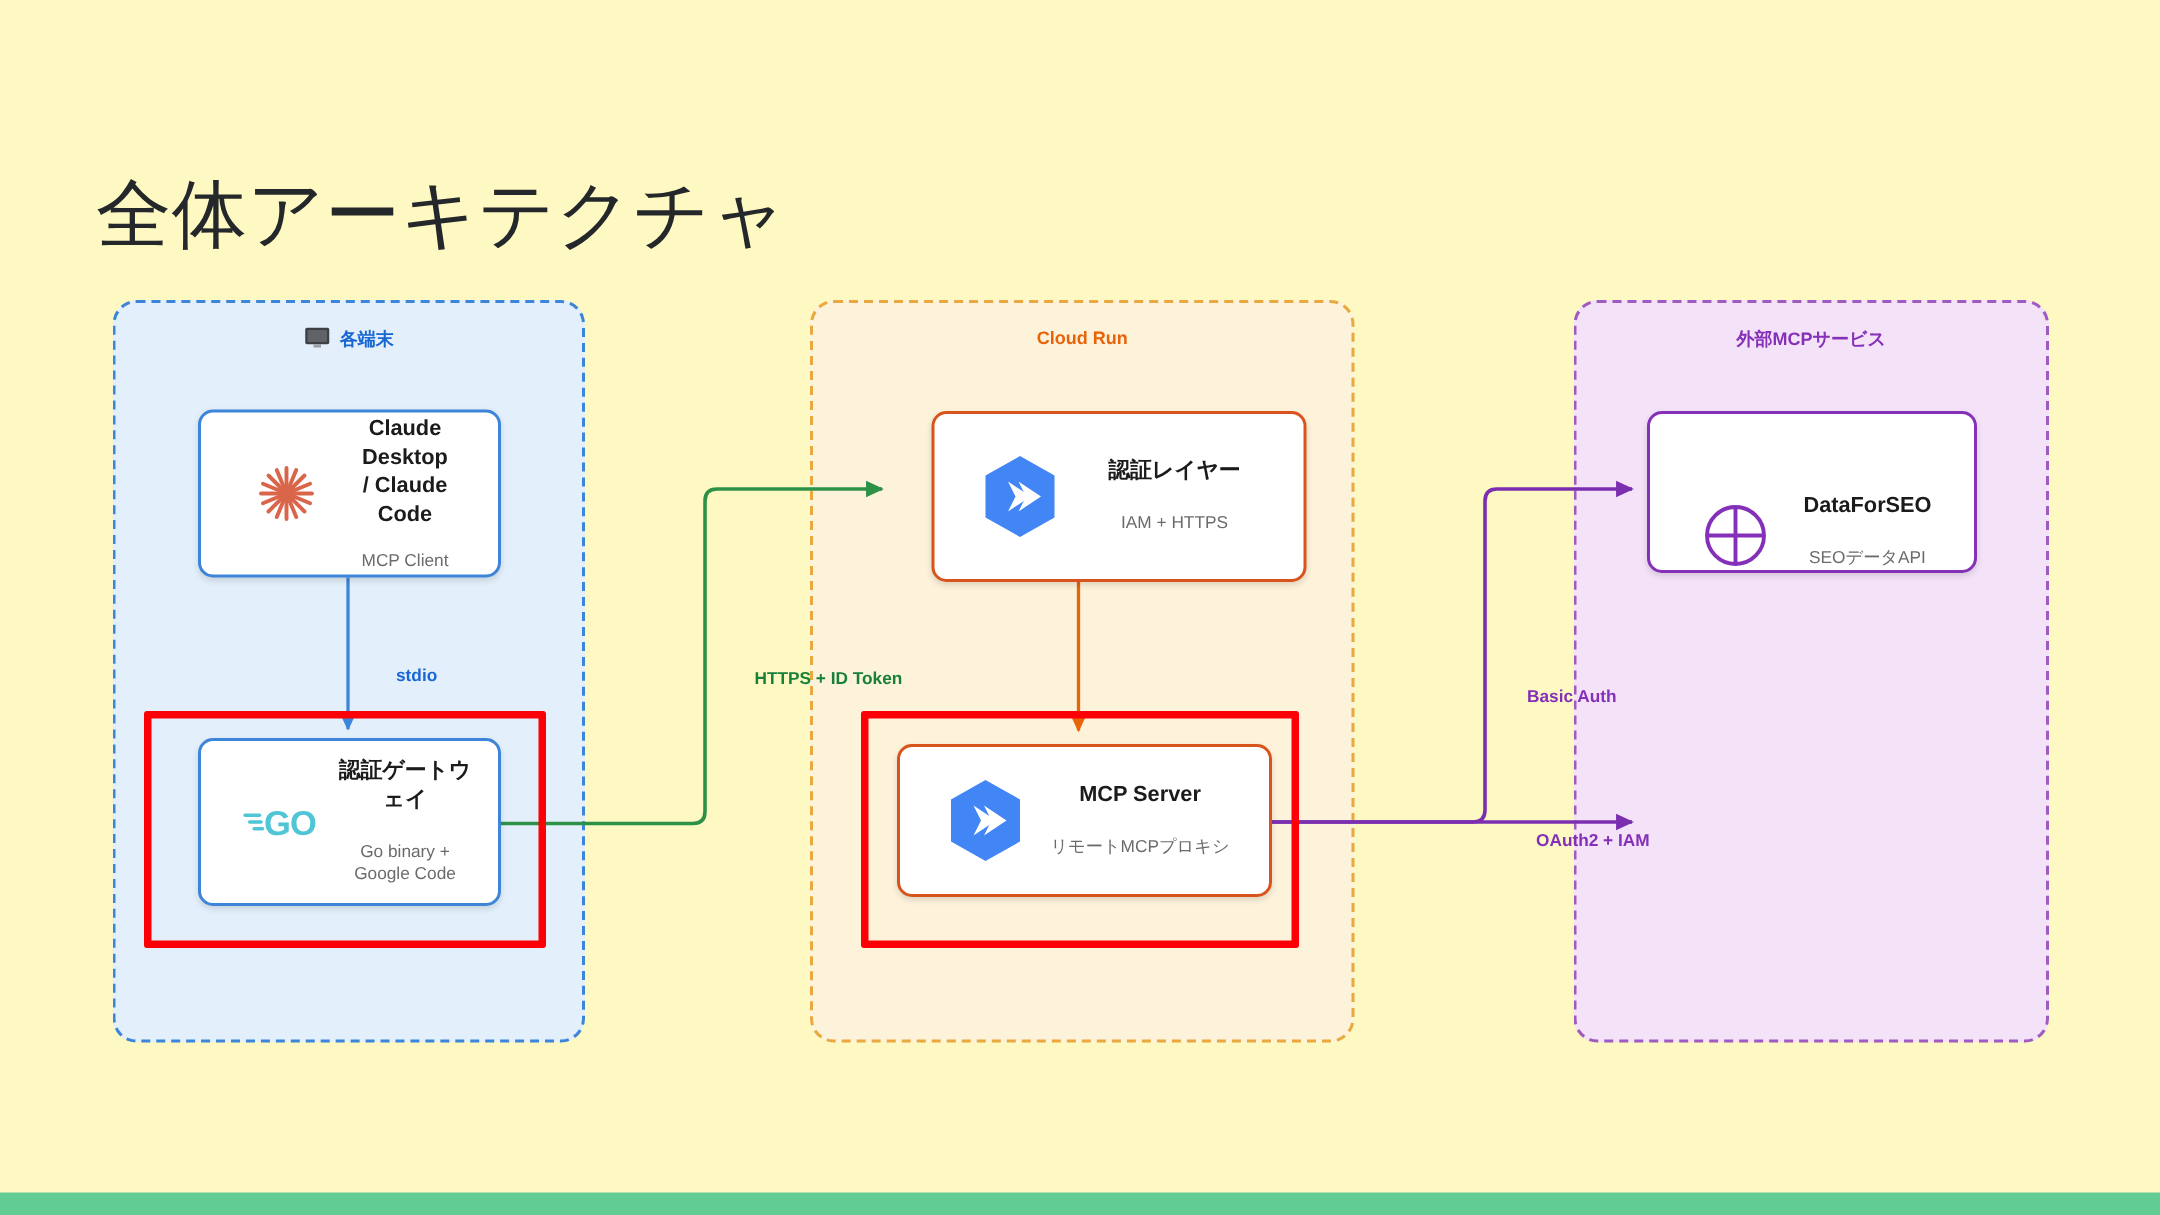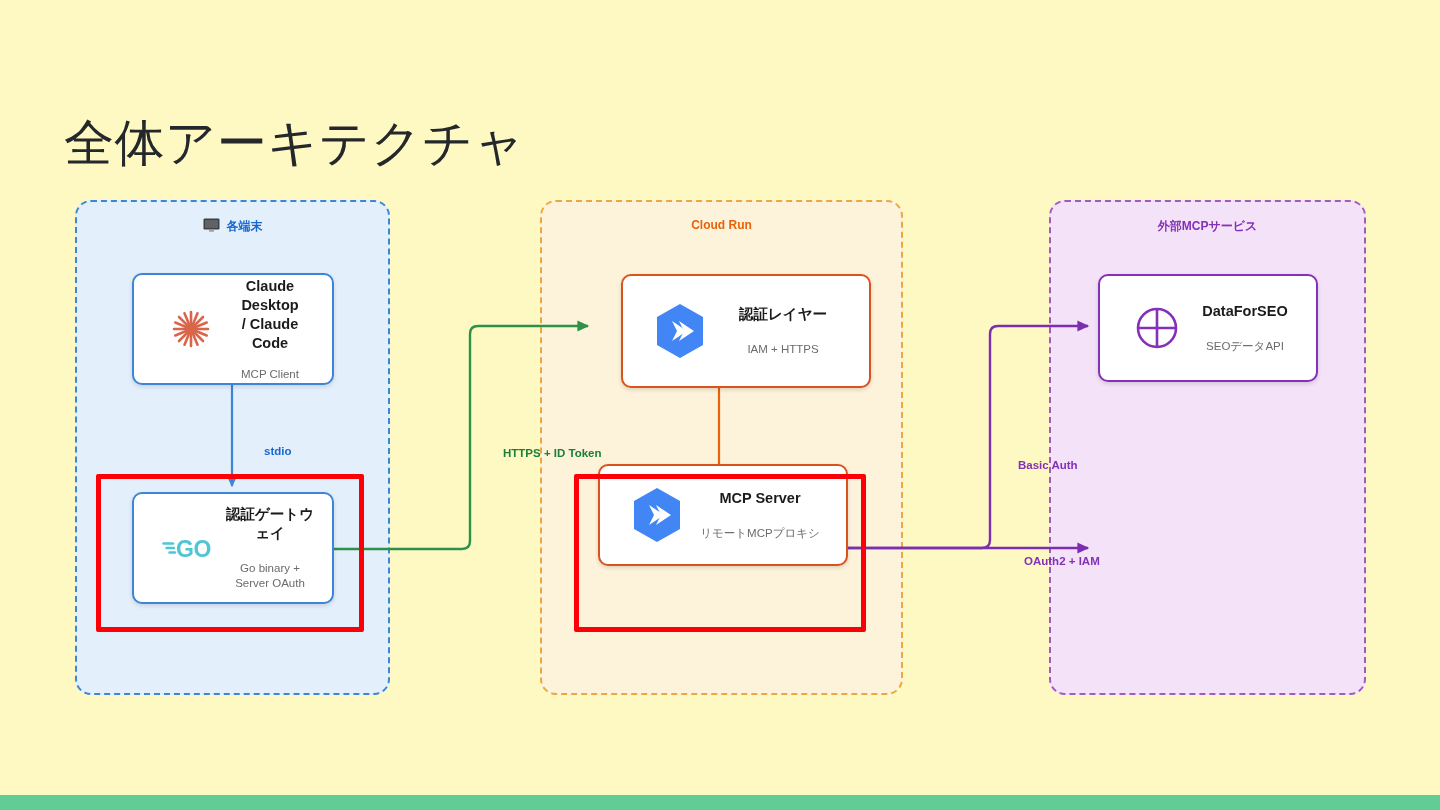--- a/index.html
+++ b/index.html
@@ -142,26 +142,26 @@
   .node .node-sub {
     font-size: 11.5px;
     color: #6b6b6b;
     margin-top: 18px;
     line-height: 15px;
   }
   .node.two-line .node-sub { margin-top: 14px; }
 
   .node-blue   { border: 2px solid #3d85d8; }
   .node-orange { border: 2px solid #d9541d; }
-  .node-purple { border: 2px solid #8430b8; }
+  .node-purple { border: 2px solid #8430b8; align-items: flex-end; }
 
   #node-claude   { left: 132px; top: 273px; width: 202px; height: 112px; }
   #node-gateway  { left: 132px; top: 492px; width: 202px; height: 112px; }
   #node-authlayer{ left: 598px; top: 274px; width: 250px; height: 114px; margin-left: 23px; }
-  #node-mcpserver{ left: 598px; top: 464px; width: 250px; height: 102px; }
+  #node-mcpserver{ left: 598px; top: 496px; width: 250px; height: 102px; }
   #node-dataforseo { left: 1098px; top: 274px; width: 220px; height: 108px; }
   #node-bigquery   { left: 1098px; top: 492px; width: 220px; height: 114px; }
 
   
   .highlight-frame {
     position: absolute;
     border: 5px solid #fb0007;
     box-sizing: border-box;
     border-radius: 2px;
     background: transparent;
@@ -283,21 +283,21 @@
           <g stroke="#4fc5d6" stroke-width="2.4" stroke-linecap="round">
             <line x1="1.5" y1="8.5" x2="11" y2="8.5"></line>
             <line x1="4.5" y1="13" x2="12" y2="13"></line>
             <line x1="7.5" y1="17.5" x2="13" y2="17.5"></line>
           </g>
           <text x="14" y="21.5" font-family="'Liberation Sans', sans-serif" font-size="23" font-weight="bold" fill="#4fc5d6" letter-spacing="-0.5">GO</text>
         </svg>
       </div>
       <div class="node-text">
         <div class="node-title">認証ゲートウェイ</div>
-        <div class="node-sub">Go binary + Server OAuth</div>
+        <div class="node-sub">Go binary + Google Code</div>
       </div>
     </div>
 
     <div class="node node-orange" id="node-authlayer">
       <div class="node-icon">
         <svg class="icon-svg" width="54" height="58" viewBox="0 0 54 58" aria-hidden="true">
           <path d="M27 2 L50 15 L50 43 L27 56 L4 43 L4 15 Z" fill="#4285f4"></path>
           <path d="M19 19 L34 29 L19 39 L24 29 Z" fill="#ffffff"></path>
           <path d="M26 19 L41 29 L26 39 L31 29 Z" fill="#ffffff"></path>
         </svg>

